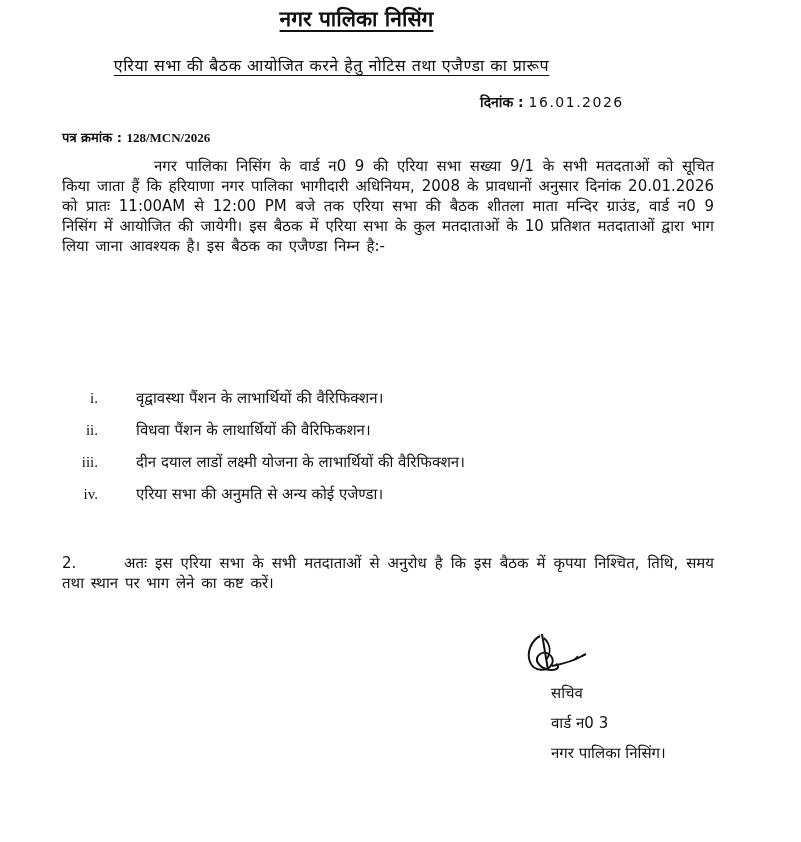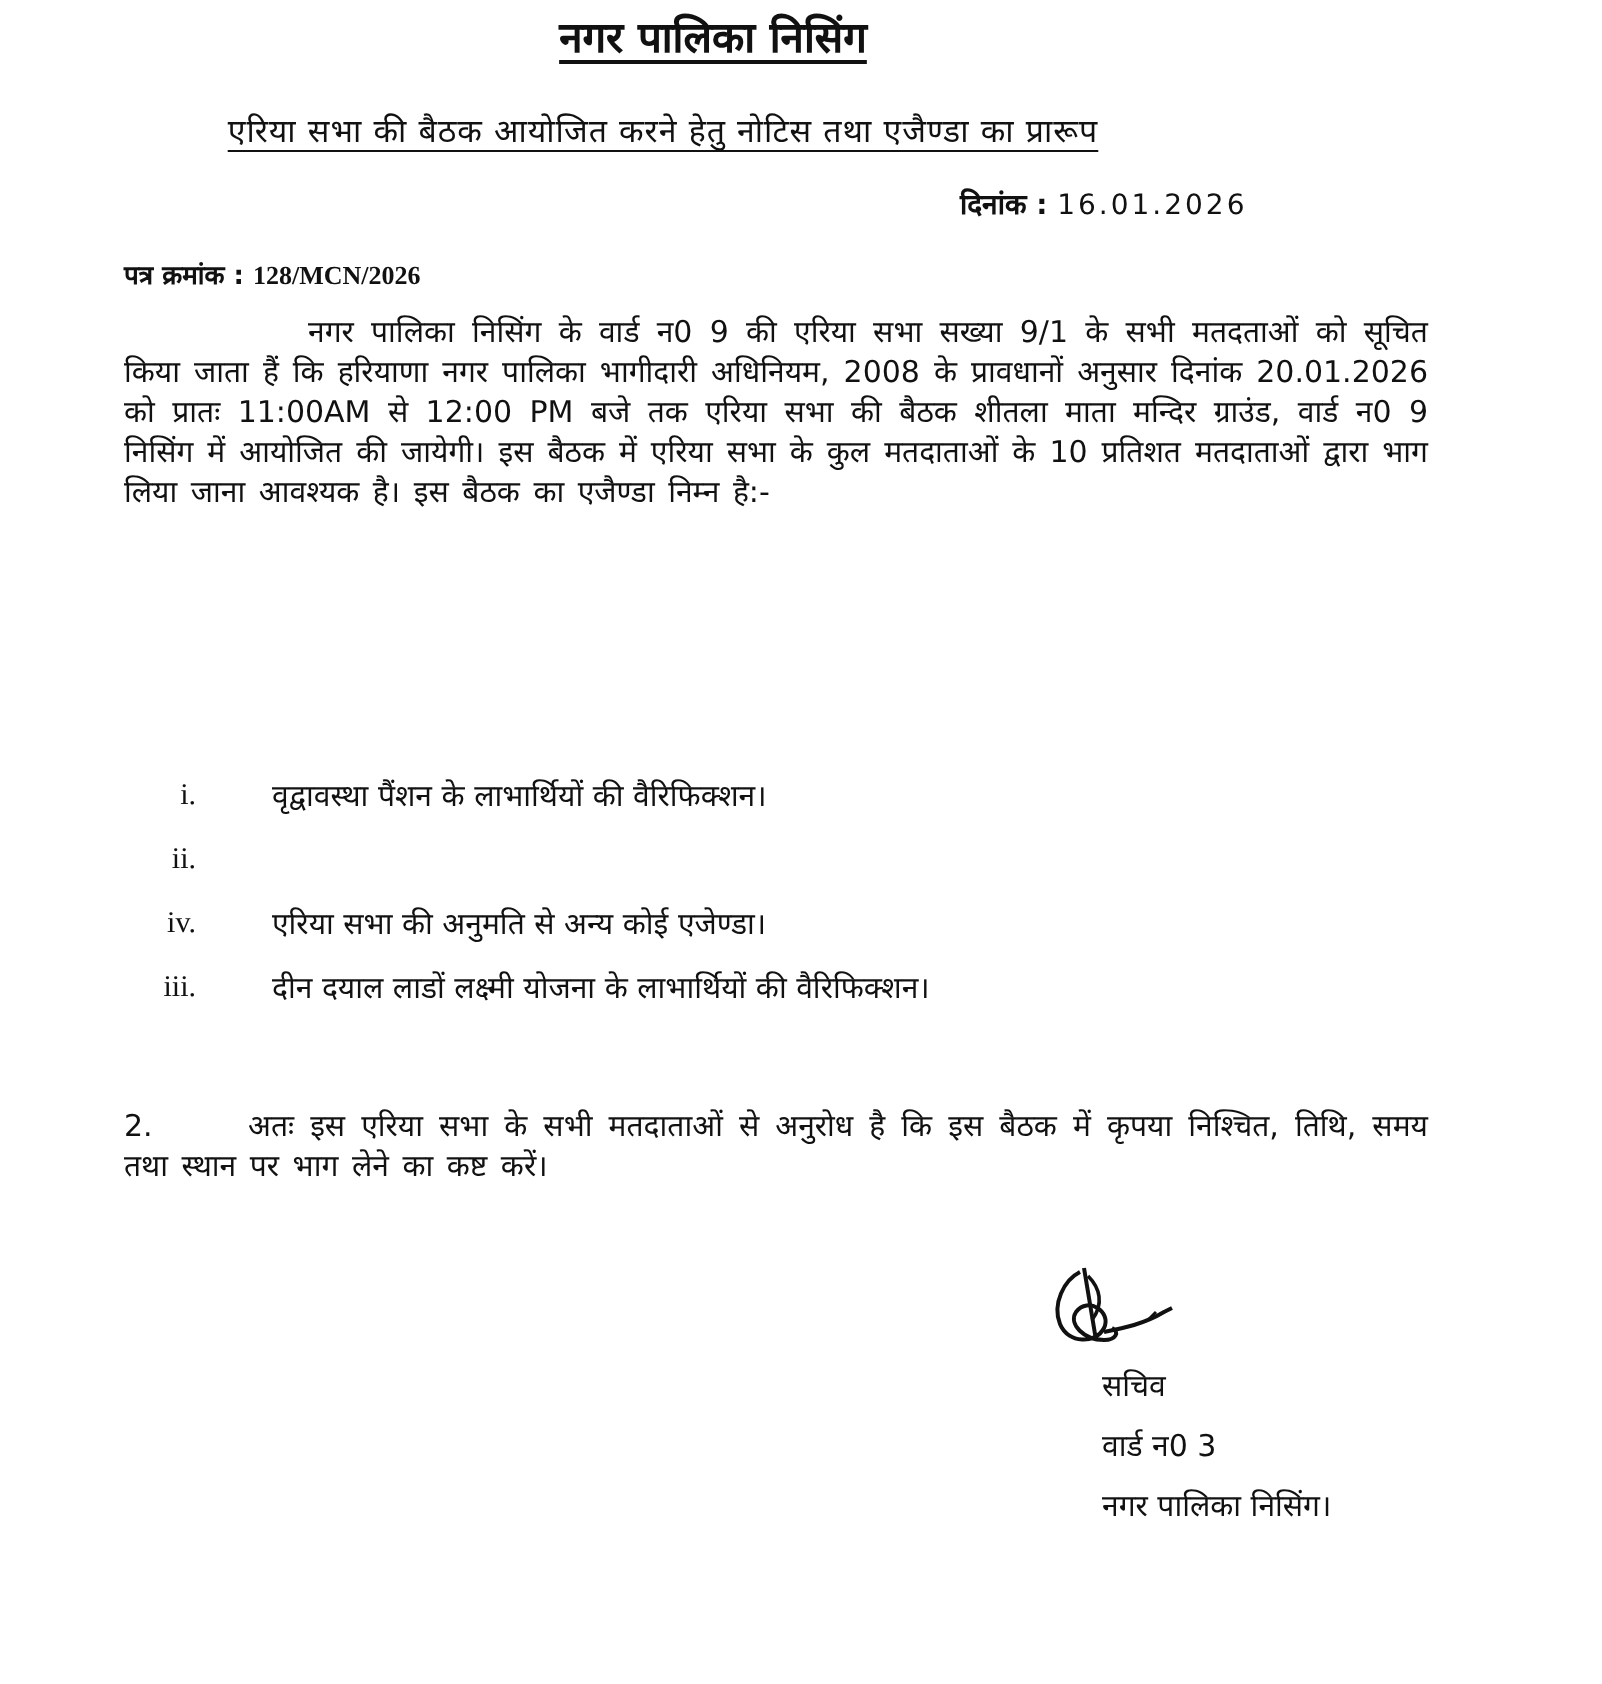--- a/index.html
+++ b/index.html
@@ -66,28 +66,29 @@
 
 <div class="para p1">नगर पालिका निसिंग के वार्ड न0 9 की एरिया सभा सख्या 9/1 के सभी मतदताओं को सूचित किया जाता हैं कि हरियाणा नगर पालिका भागीदारी अधिनियम, 2008 के प्रावधानों अनुसार दिनांक 20.01.2026 को प्रातः 11:00AM से 12:00 PM बजे तक एरिया सभा की बैठक शीतला माता मन्दिर ग्राउंड, वार्ड न0 9 निसिंग में आयोजित की जायेगी। इस बैठक में एरिया सभा के कुल मतदाताओं के 10 प्रतिशत मतदाताओं द्वारा भाग लिया जाना आवश्यक है। इस बैठक का एजैण्डा निम्न है:-</div>
 
 <div class="agenda">
   <div class="agenda-item">
     <span class="roman">i.</span>
     <span class="text">वृद्वावस्था पैंशन के लाभार्थियों की वैरिफिक्शन।</span>
   </div>
   <div class="agenda-item">
     <span class="roman">ii.</span>
+    <span class="text">विधवा पैंशन के लाथार्थियों की वैरिफिकशन।</span>
+  </div>
+  <div class="agenda-item">
+    <span class="roman">iii.</span>
+    <span class="text">दीन दयाल लाडों लक्ष्मी योजना के लाभार्थियों की वैरिफिक्शन।</span>
   </div>
   <div class="agenda-item">
     <span class="roman">iv.</span>
     <span class="text">एरिया सभा की अनुमति से अन्य कोई एजेण्डा।</span>
-  </div>
-  <div class="agenda-item">
-    <span class="roman">iii.</span>
-    <span class="text">दीन दयाल लाडों लक्ष्मी योजना के लाभार्थियों की वैरिफिक्शन।</span>
   </div>
 </div>
 
 <div class="para p2">
   <span class="pnum">2.</span><span>अतः इस एरिया सभा के सभी मतदाताओं से अनुरोध है कि इस बैठक में कृपया निश्चित, तिथि, समय तथा स्थान पर भाग लेने का कष्ट करें।</span>
 </div>
 
 <svg class="signature" viewBox="0 0 70 48">
   <path d="M18 6 C10 10, 4 22, 8 32 C12 42, 26 42, 30 34 C34 26, 22 18, 16 26 C12 32, 20 40, 30 40 C36 40, 38 36, 34 34" fill="none" stroke="#111" stroke-width="2"></path>
   <path d="M20 4 L26 40" fill="none" stroke="#111" stroke-width="2"></path>

